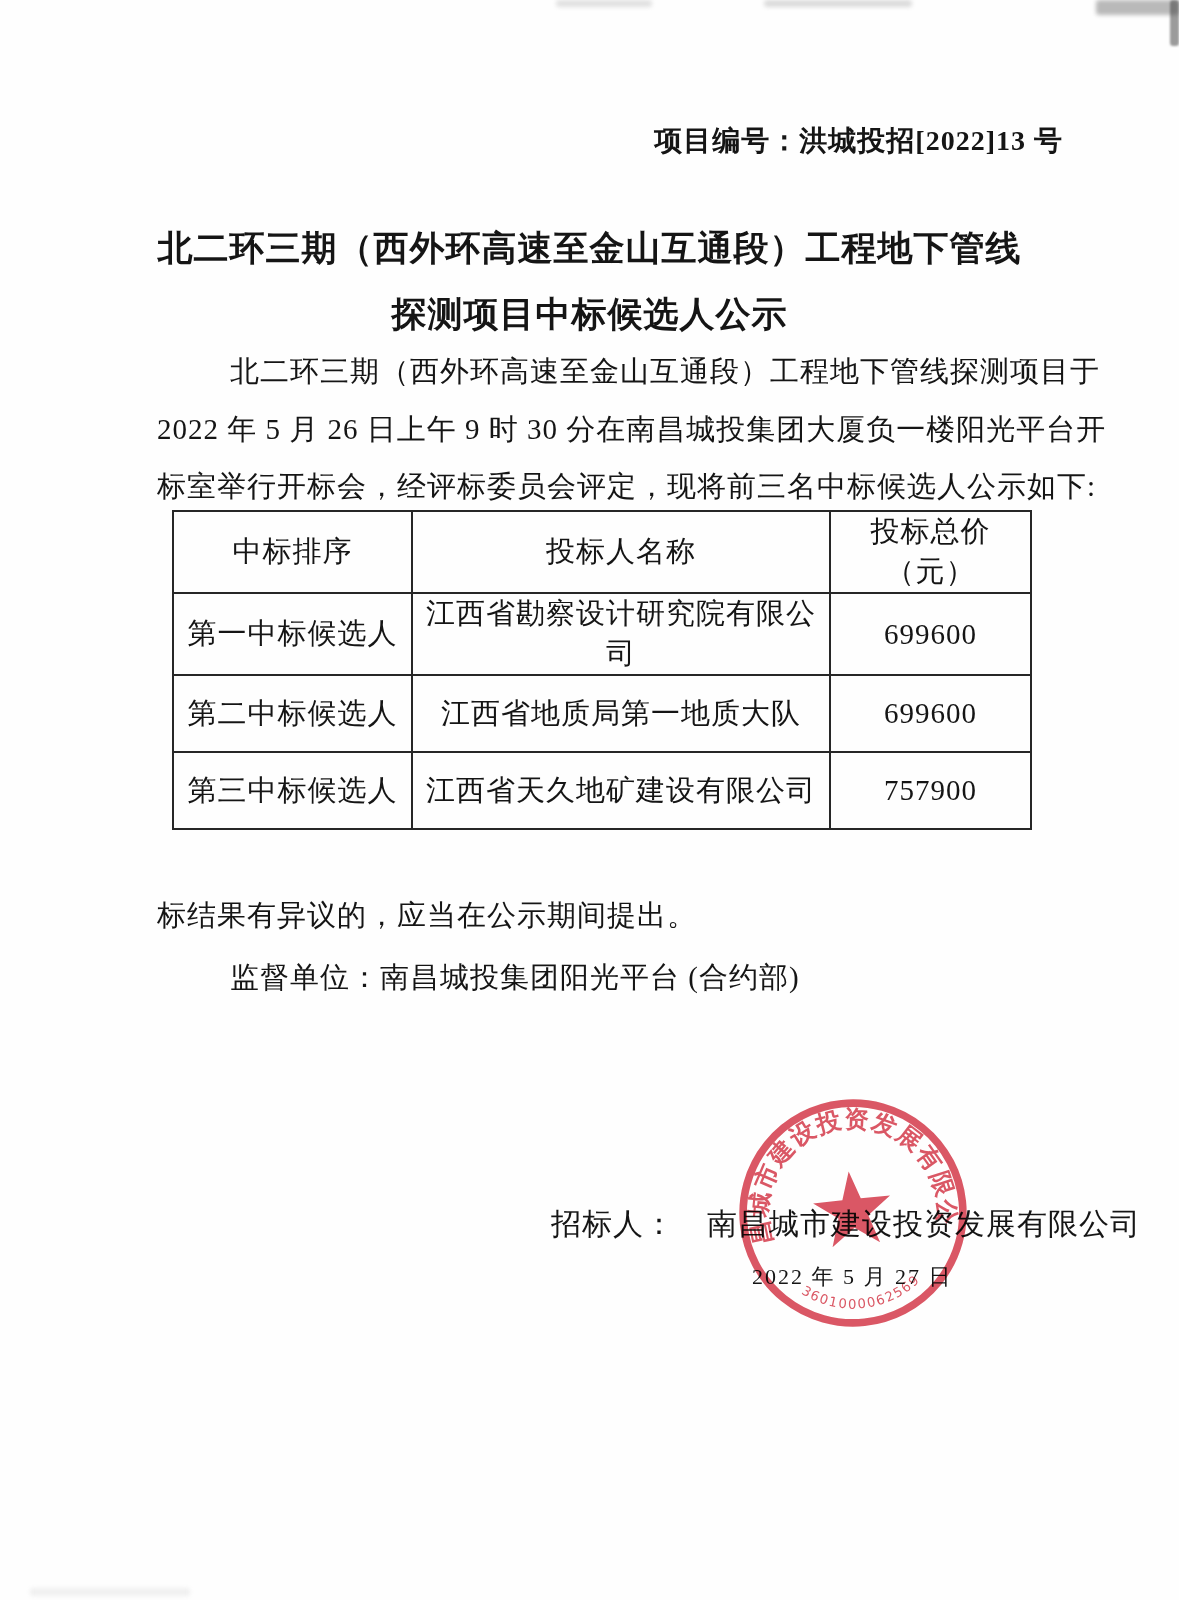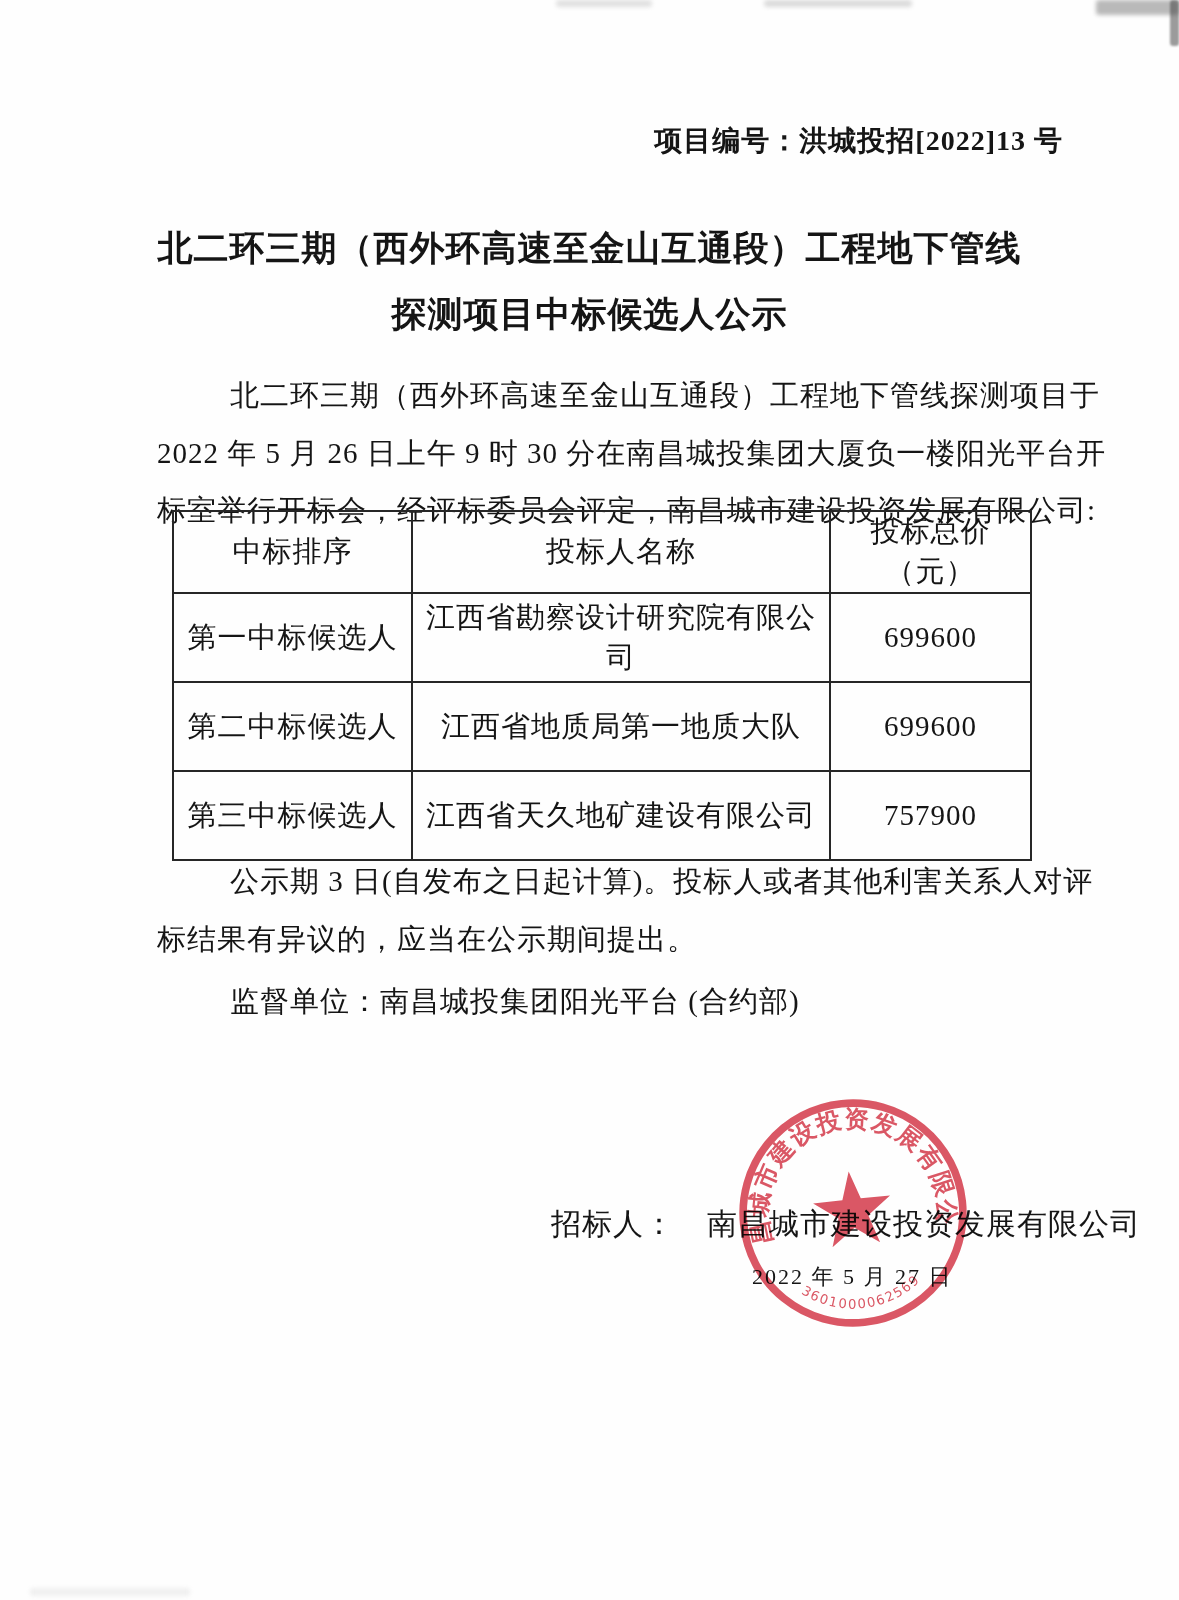--- a/index.html
+++ b/index.html
@@ -14,39 +14,39 @@
   .abs { position: absolute; white-space: nowrap; }
 
   .doc-number {
     top: 122px; right: 116px;
     font-size: 28px; font-weight: bold; letter-spacing: 1px; text-align: center;
   }
   .title {
     top: 216px; left: 0; width: 1179px; text-align: center;
     font-size: 35px; font-weight: bold; line-height: 66px; letter-spacing: 1px;
   }
-  .body-line { font-size: 29px; letter-spacing: 1px; margin-top: 24px; }
+  .body-line { font-size: 29px; letter-spacing: 1px; }
 
   .intro-l1 { top: 352px; left: 230px; }
   .intro-l2 { top: 410px; left: 157px; }
   .intro-l3 { top: 467px; left: 157px; }
 
   table.bid-table {
     position: absolute; top: 510px; left: 172px; width: 858px;
     border-collapse: collapse; table-layout: fixed;
     font-size: 29px;
   }
   table.bid-table td, table.bid-table th {
     border: 2.5px solid #272727;
     text-align: center; vertical-align: middle;
     font-weight: normal; letter-spacing: 1px;
     overflow: hidden;
   }
   table.bid-table tr.hdr   { height: 78px; margin-left: 40px; }
-  table.bid-table tr.data  { height: 89px; }
+  table.bid-table tr.data  { height: 77px; }
 
   .notice-l1 { top: 838px; left: 230px; }
   .notice-l2 { top: 896px; left: 157px; }
   .supervisor { top: 958px; left: 230px; }
   .phone { top: 1022px; left: 230px; }
 
   .tenderer { top: 1204px; left: 518px; font-size: 30px; letter-spacing: 1px; margin-left: 33px; }
   .tenderer .gap { display: inline-block; width: 32px; }
   .sign-date { top: 1262px; left: 752px; font-size: 22px; letter-spacing: 2px; }
 
@@ -74,21 +74,21 @@
 
   <div class="abs doc-number">项目编号：洪城投招[2022]13 号</div>
 
   <div class="abs title">
     <div>北二环三期（西外环高速至金山互通段）工程地下管线</div>
     <div>探测项目中标候选人公示</div>
   </div>
 
   <div class="abs body-line intro-l1">北二环三期（西外环高速至金山互通段）工程地下管线探测项目于</div>
   <div class="abs body-line intro-l2">2022 年 5 月 26 日上午 9 时 30 分在南昌城投集团大厦负一楼阳光平台开</div>
-  <div class="abs body-line intro-l3">标室举行开标会，经评标委员会评定，南昌城市建设投资发展有限公司:</div>
+  <div class="abs body-line intro-l3">标室举行开标会，经评标委员会评定，现将前三名中标候选人公示如下:</div>
 
   <table class="bid-table">
     <colgroup>
       <col style="width:239px">
         <col style="width:418px">
         <col style="width:201px">
     </colgroup>
     <tbody>
         <tr class="hdr">
       <th>中标排序</th>
@@ -106,21 +106,20 @@
       <td>699600</td>
     </tr>
     <tr class="data">
       <td>第三中标候选人</td>
       <td>江西省天久地矿建设有限公司</td>
       <td>757900</td>
     </tr>
   </tbody>
     </table>
 
-  <div class="abs body-line notice-l1">公示期 3 日(自发布之日起计算)。投标人或者其他利害关系人对评</div>
   <div class="abs body-line notice-l2">标结果有异议的，应当在公示期间提出。</div>
 
   <div class="abs body-line supervisor">监督单位：南昌城投集团阳光平台 (合约部)</div>
 
   <div class="abs tenderer">
     <span>招标人：</span><span class="gap"></span><span>南昌城市建设投资发展有限公司</span>
   </div>
   <div class="abs sign-date">2022 年 5 月 27 日</div>
 
   <div class="seal">

